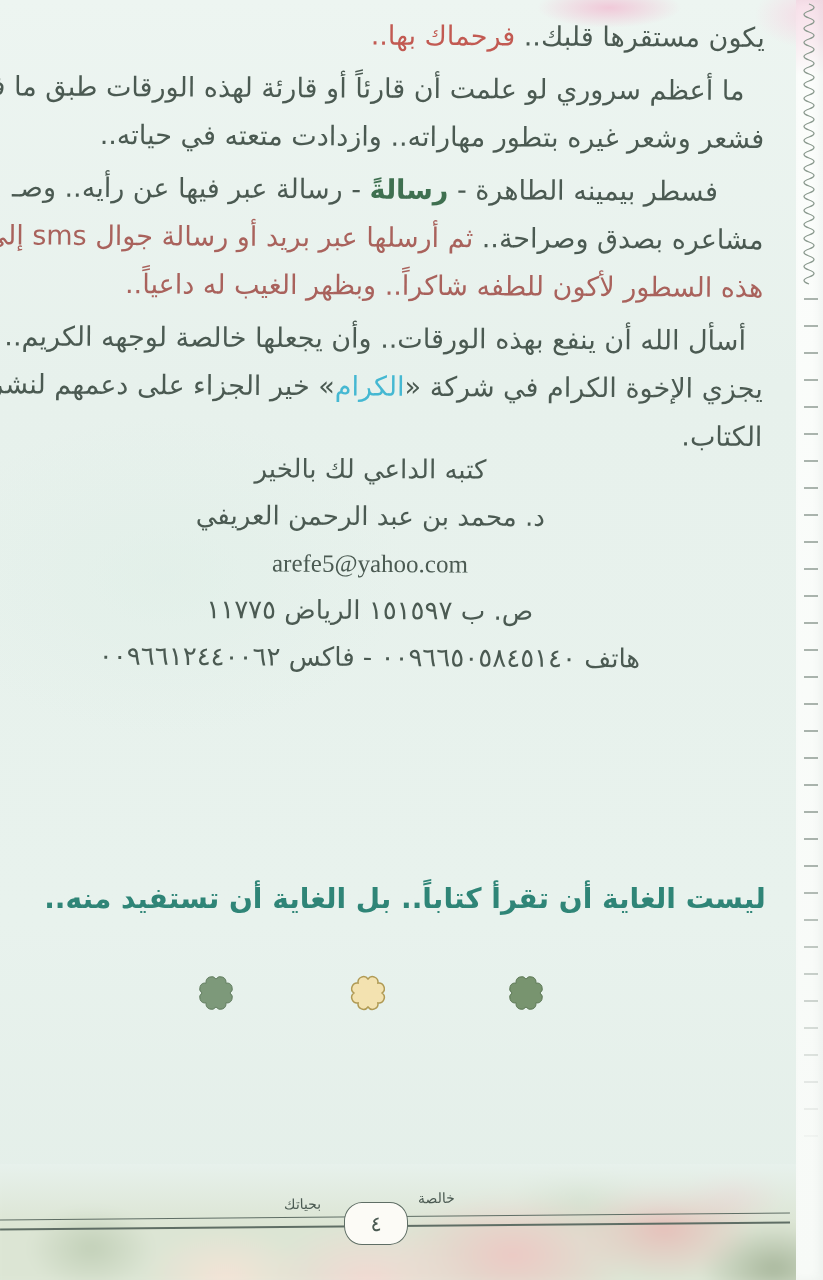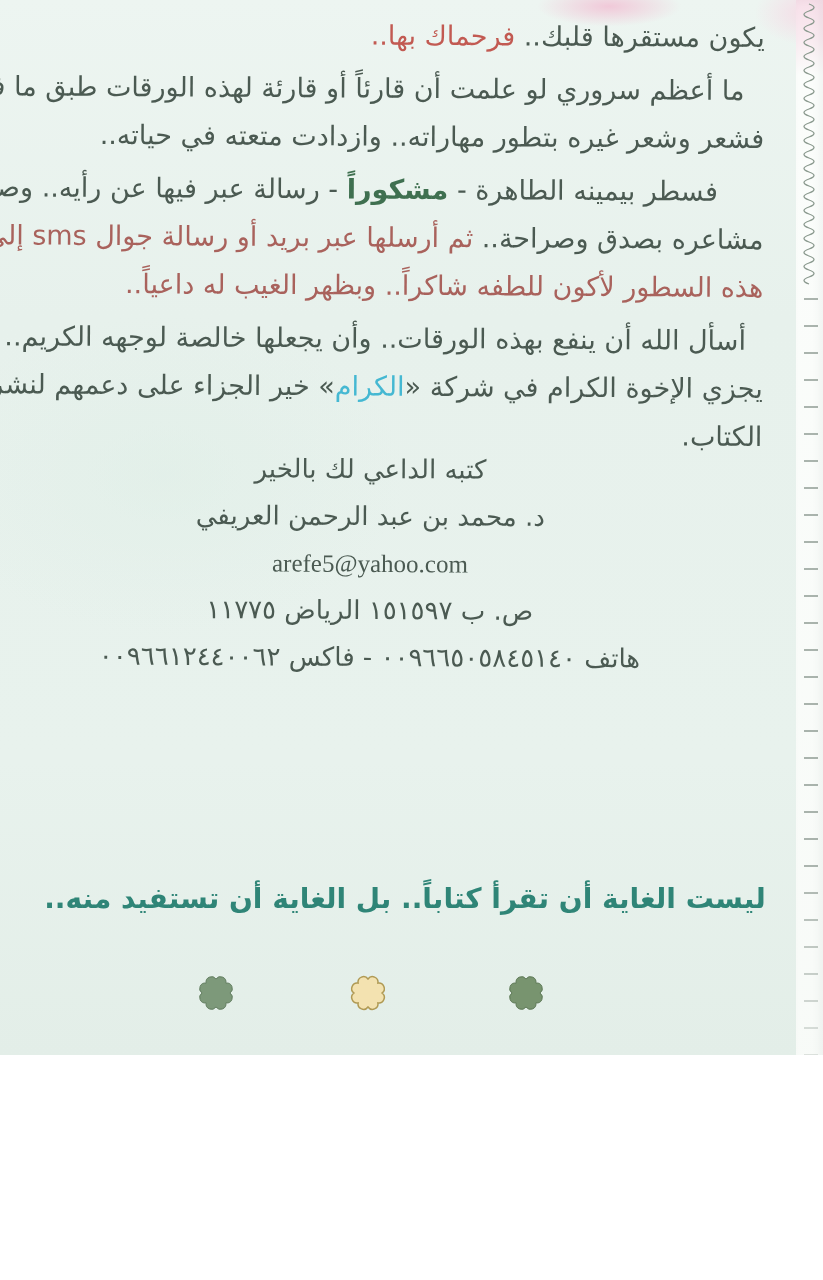--- a/index.html
+++ b/index.html
@@ -1,17 +1,17 @@
 <!DOCTYPE html>
 <html lang="ar"><head>
 <meta charset="utf-8">
 <style>
   html,body{margin:0;padding:0;}
   body{width:823px;height:1280px;overflow:hidden;font-family:"DejaVu Sans",sans-serif;}
-  #page{position:relative;width:823px;height:1055px;overflow:hidden;
+  #page{position:relative;width:823px;height:1280px;overflow:hidden;
     background:
       radial-gradient(100px 28px at 74% 0.6%, rgba(241,196,214,.9), rgba(241,196,214,0) 72%),
       radial-gradient(80px 45px at 99% 1.2%, rgba(246,215,228,.95), rgba(246,215,228,0) 75%),
       radial-gradient(300px 200px at 20% 45%, rgba(222,238,230,.5), rgba(222,238,230,0) 80%),
       linear-gradient(to bottom,#edf5f1 0%,#e7f1ec 30%,#e8f2ed 72%,#e3eee8 100%);
   }
   
   .body-text{position:absolute;top:14px;right:58px;width:1000px;direction:rtl;
     color:#4b5a52;font-size:27px;transform:rotate(.35deg);transform-origin:top right;}
   .bline{white-space:nowrap;line-height:48px;height:48px;text-align:right;}
@@ -79,21 +79,21 @@
 </style>
 </head>
 <body>
 
 <div id="page">
 
   <div class="body-text">
     <div class="bline"><span>يكون مستقرها قلبك.. </span><span class="t-red">فرحماك بها..</span></div>
     <div class="bline ind1 psp"><span>ما أعظم سروري لو علمت أن قارئاً أو قارئة لهذه الورقات طبق ما فيه</span></div>
     <div class="bline"><span>فشعر وشعر غيره بتطور مهاراته.. وازدادت متعته في حياته..</span></div>
-    <div class="bline ind2 psp"><span>فسطر بيمينه الطاهرة - </span><span class="t-green">مشكوراً</span><span> - رسالة عبر فيها عن رأيه.. وصـ</span></div>
+    <div class="bline ind2 psp"><span>فسطر بيمينه الطاهرة - </span><span class="t-green">رسالةً</span><span> - رسالة عبر فيها عن رأيه.. وصـ</span></div>
     <div class="bline"><span>مشاعره بصدق وصراحة.. </span><span class="t-maroon">ثم أرسلها عبر بريد أو رسالة جوال sms إلى كاتـ</span></div>
     <div class="bline t-maroon"><span>هذه السطور لأكون للطفه شاكراً.. وبظهر الغيب له داعياً..</span></div>
     <div class="bline ind3 psp"><span>أسأل الله أن ينفع بهذه الورقات.. وأن يجعلها خالصة لوجهه الكريم.. وأ</span></div>
     <div class="bline"><span>يجزي الإخوة الكرام في شركة «</span><span class="t-cyan">الكرام</span><span>» خير الجزاء على دعمهم لنشر هد</span></div>
     <div class="bline"><span>الكتاب.</span></div>
   </div>
 
   <div class="signature">
     <div class="sline">كتبه الداعي لك بالخير</div>
     <div class="sline">د. محمد بن عبد الرحمن العريفي</div>
@@ -113,21 +113,21 @@
   <svg class="orn orn-right" viewBox="0 0 40 40">
     <path d="M34,20 A5.5 5.5 0 0 1 29.9,29.9 A5.5 5.5 0 0 1 20,34 A5.5 5.5 0 0 1 10.1,29.9 A5.5 5.5 0 0 1 6,20 A5.5 5.5 0 0 1 10.1,10.1 A5.5 5.5 0 0 1 20,6 A5.5 5.5 0 0 1 29.9,10.1 A5.5 5.5 0 0 1 34,20 Z" fill="#78946f" stroke="#5f7a58" stroke-width="1"></path>
   </svg>
 
   <div class="photo-wrap">
     <div class="photo"></div>
     <div class="photo-fade"></div>
   </div>
 
   <div class="footer-rule"></div>
-  <div class="fw fw-right">فرحماك</div>
+  <div class="fw fw-right">خالصة</div>
   <div class="fw fw-left">بحياتك</div>
   <div class="page-badge">
     <span>٤</span>
   </div>
 
   <div class="binding">
     <svg width="20" height="292" viewBox="0 0 20 292">
       <path d="M8,2 q10,3.5 0,7 q-10,3.5 0,7 q10,3.5 0,7 q-10,3.5 0,7 q10,3.5 0,7 q-10,3.5 0,7 q10,3.5 0,7 q-10,3.5 0,7 q10,3.5 0,7 q-10,3.5 0,7 q10,3.5 0,7 q-10,3.5 0,7 q10,3.5 0,7 q-10,3.5 0,7 q10,3.5 0,7 q-10,3.5 0,7 q10,3.5 0,7 q-10,3.5 0,7 q10,3.5 0,7 q-10,3.5 0,7 q10,3.5 0,7 q-10,3.5 0,7 q10,3.5 0,7 q-10,3.5 0,7 q10,3.5 0,7 q-10,3.5 0,7 q10,3.5 0,7 q-10,3.5 0,7 q10,3.5 0,7 q-10,3.5 0,7 q10,3.5 0,7 q-10,3.5 0,7 q10,3.5 0,7 q-10,3.5 0,7 q10,3.5 0,7 q-10,3.5 0,7 q10,3.5 0,7 q-10,3.5 0,7 q10,3.5 0,7 q-10,3.5 0,7" fill="none" stroke="#8a998e" stroke-width="1.3"></path>
     </svg>
     <div class="binding-ticks"></div>

